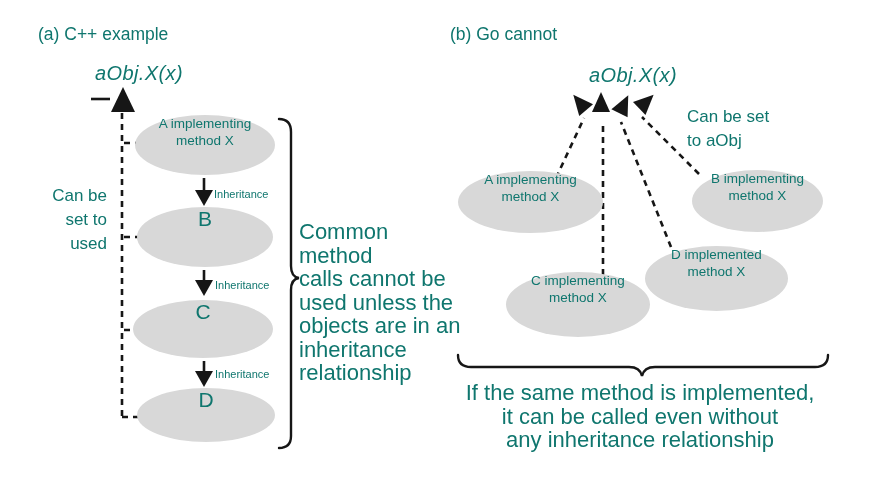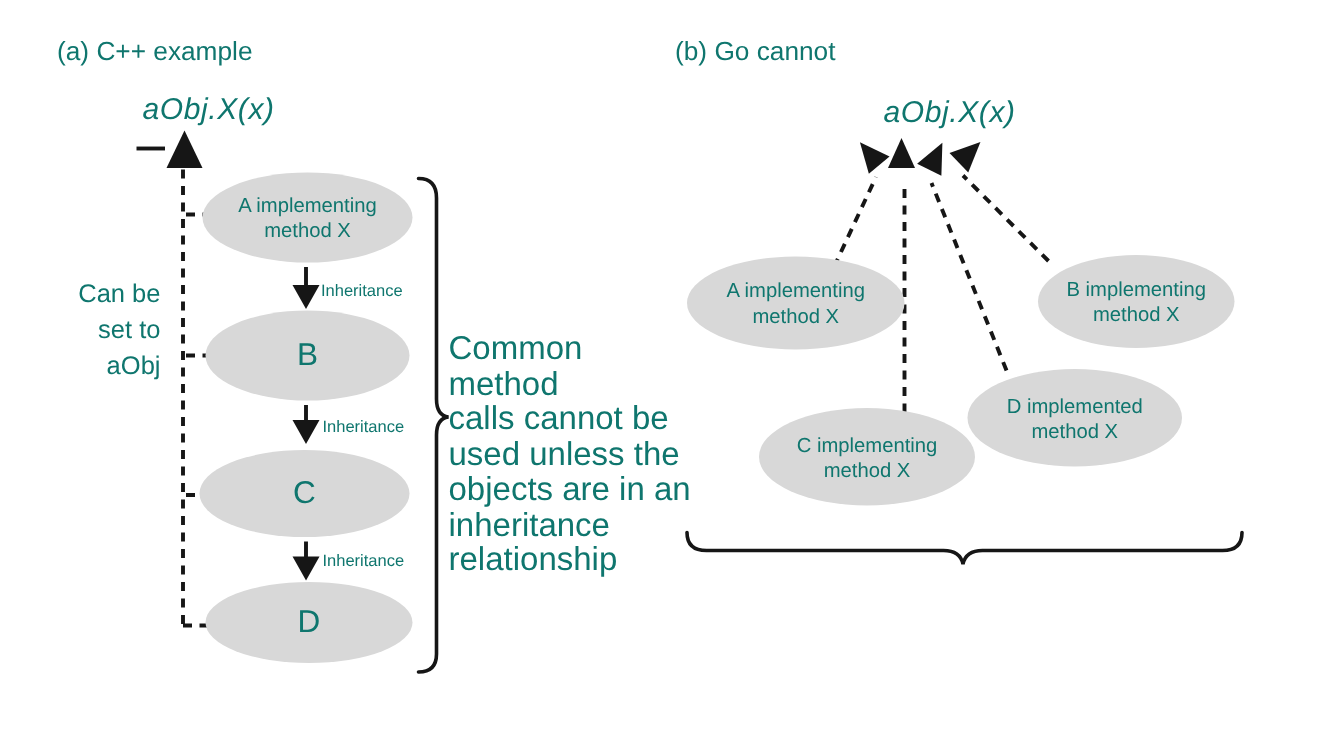--- a/index.html
+++ b/index.html
@@ -13,21 +13,21 @@
   .ah{fill:var(--ink,#161616);stroke:none;}
   .brace{stroke:var(--ink,#161616);stroke-width:2.4;fill:none;stroke-linecap:round;}
   .t{position:absolute;white-space:pre-line;}
   .heading{font-size:17.5px;}
   .call{font-size:20px;letter-spacing:.4px;font-style:italic;}
   .setlbl{font-size:17px;line-height:24px;}
   .inh{position:absolute;font-size:11px;white-space:nowrap;}
   .note{font-size:22px;line-height:23.5px;}
   .ellipse{
     position:absolute;background:var(--ellipse-fill,#d8d8d8);border-radius:50%;
-    display:flex;align-items:center;justify-content:center;text-align:center;
+    display:flex;justify-content:center;text-align:center;
   }
   .node-sm{font-size:13.5px;line-height:17px;white-space:pre-line;}
   .node-lg{font-size:21px;}
 </style>
 </head>
 <body>
 
 <div class="canvas">
 
   <svg class="gfx" viewBox="0 0 891 487">
@@ -65,21 +65,21 @@
       <polygon class="ah" transform="translate(623,106) rotate(26)" points="0,-12 -9,8 9,8"></polygon>
       <polygon class="ah" transform="translate(645,103) rotate(46)" points="0,-12 -9,8 9,8"></polygon>
     </g>
     <path class="brace" d="M 458 355 Q 458 367 471 367 L 629 367 Q 640 367 642 376 Q 644 367 655 367 L 815 367 Q 828 367 828 355"></path>
   </svg>
 
   <div class="t heading" style="left:38px;top:24px">(a) C++ example</div>
   <div class="t call" style="left:95px;top:62px">aObj.X(x)</div>
   <div class="t setlbl" style="left:40px;top:184px;width:67px;text-align:right">Can be
 set to
-aObj</div>
+used</div>
 
   <div class="ellipse" style="left:135px;top:115px;width:140px;height:60px">
     <span class="node-sm">A implementing
 method X</span>
   </div>
   <div class="ellipse" style="left:137px;top:207px;width:136px;height:60px">
     <span class="node-lg">B</span>
   </div>
   <div class="ellipse" style="left:133px;top:300px;width:140px;height:58px">
     <span class="node-lg">C</span>
@@ -94,32 +94,37 @@
 
   <div class="t note" style="left:299px;top:220px;width:165px">Common method
 calls cannot be
 used unless the
 objects are in an
 inheritance
 relationship</div>
 
   <div class="t heading" style="left:450px;top:24px">(b) Go cannot</div>
   <div class="t call" style="left:589px;top:64px">aObj.X(x)</div>
+  <div class="t setlbl" style="left:687px;top:105px">Can be set
+to aObj</div>
 
   <div class="ellipse" style="left:458px;top:171px;width:145px;height:62px">
     <span class="node-sm">A implementing
 method X</span>
   </div>
   <div class="ellipse" style="left:692px;top:170px;width:131px;height:62px">
     <span class="node-sm">B implementing
 method X</span>
   </div>
   <div class="ellipse" style="left:506px;top:272px;width:144px;height:65px">
     <span class="node-sm">C implementing
 method X</span>
   </div>
   <div class="ellipse" style="left:645px;top:246px;width:143px;height:65px">
     <span class="node-sm">D implemented
 method X</span>
   </div>
 
+  <div class="t note" style="left:454px;top:381px;width:372px;text-align:center">If the same method is implemented,
+it can be called even without
+any inheritance relationship</div>
 
 </div>
 
 </body></html>

